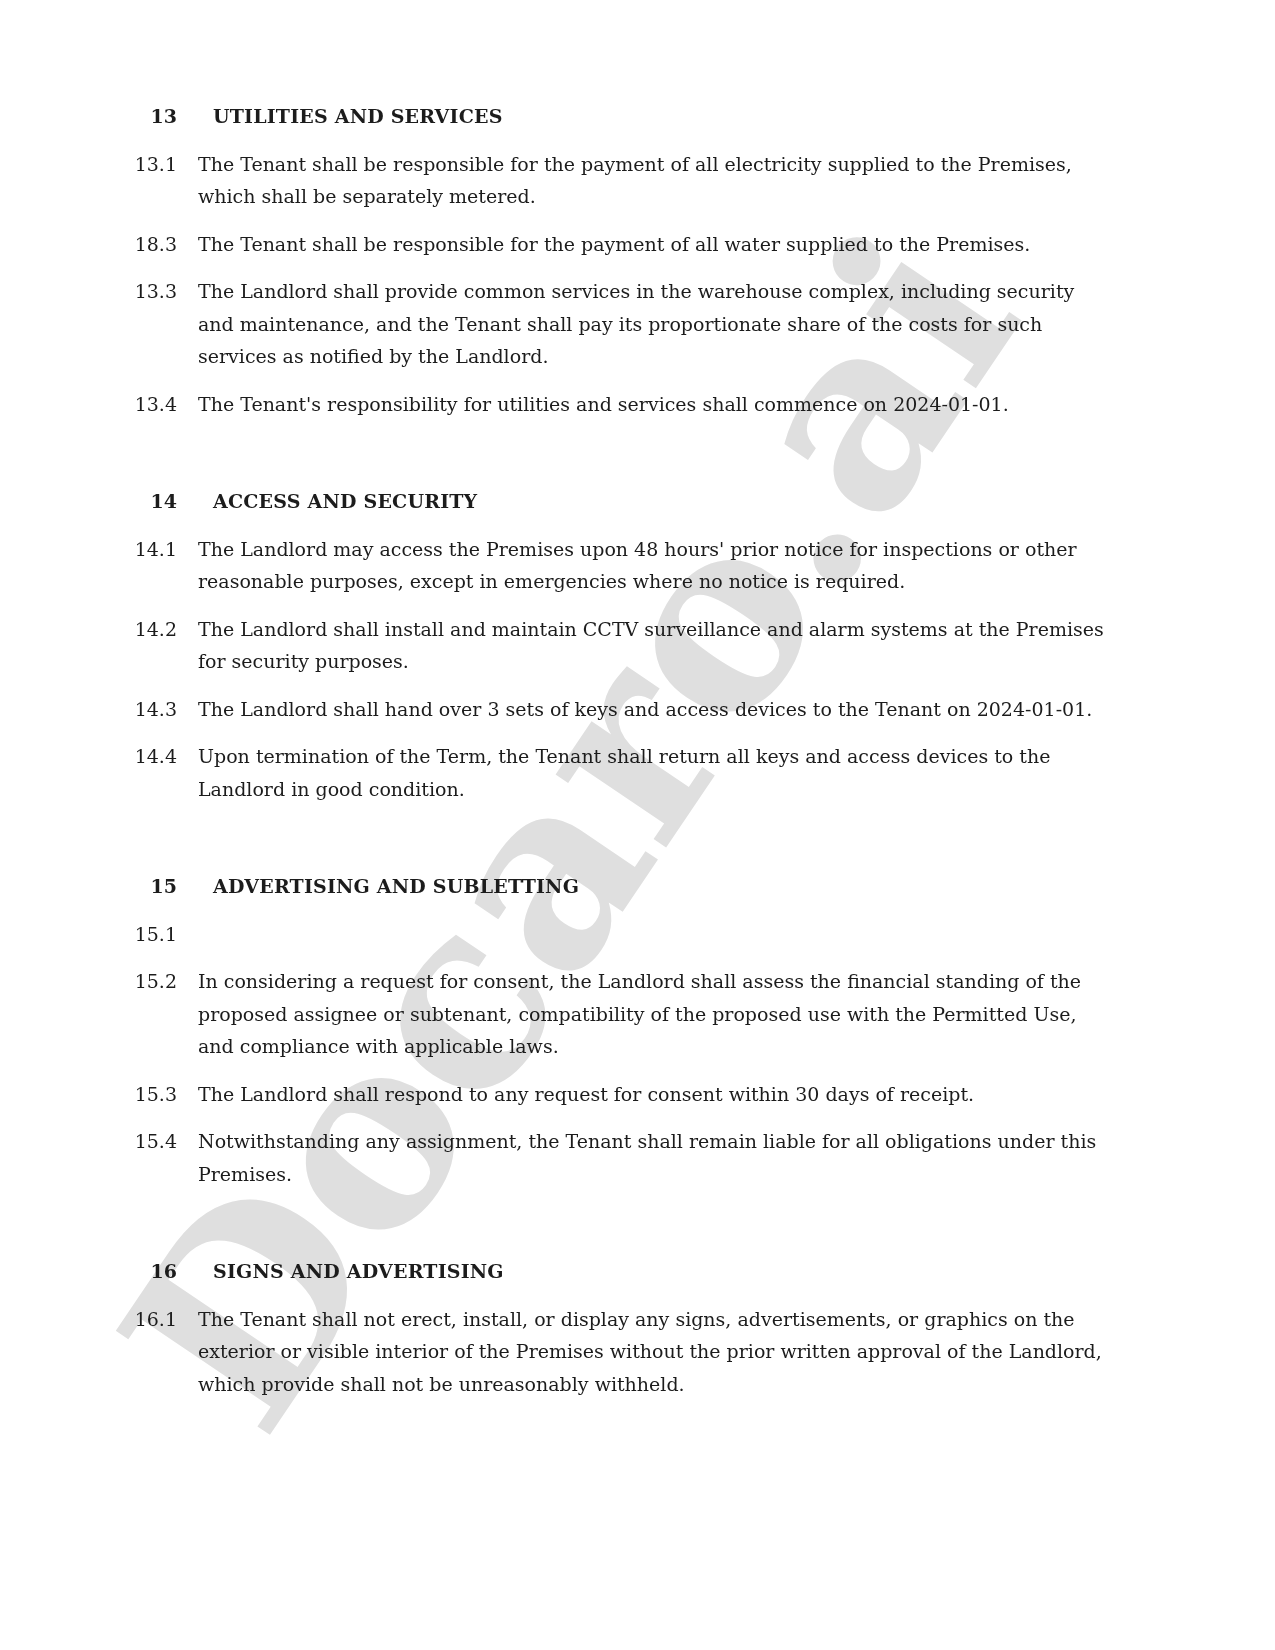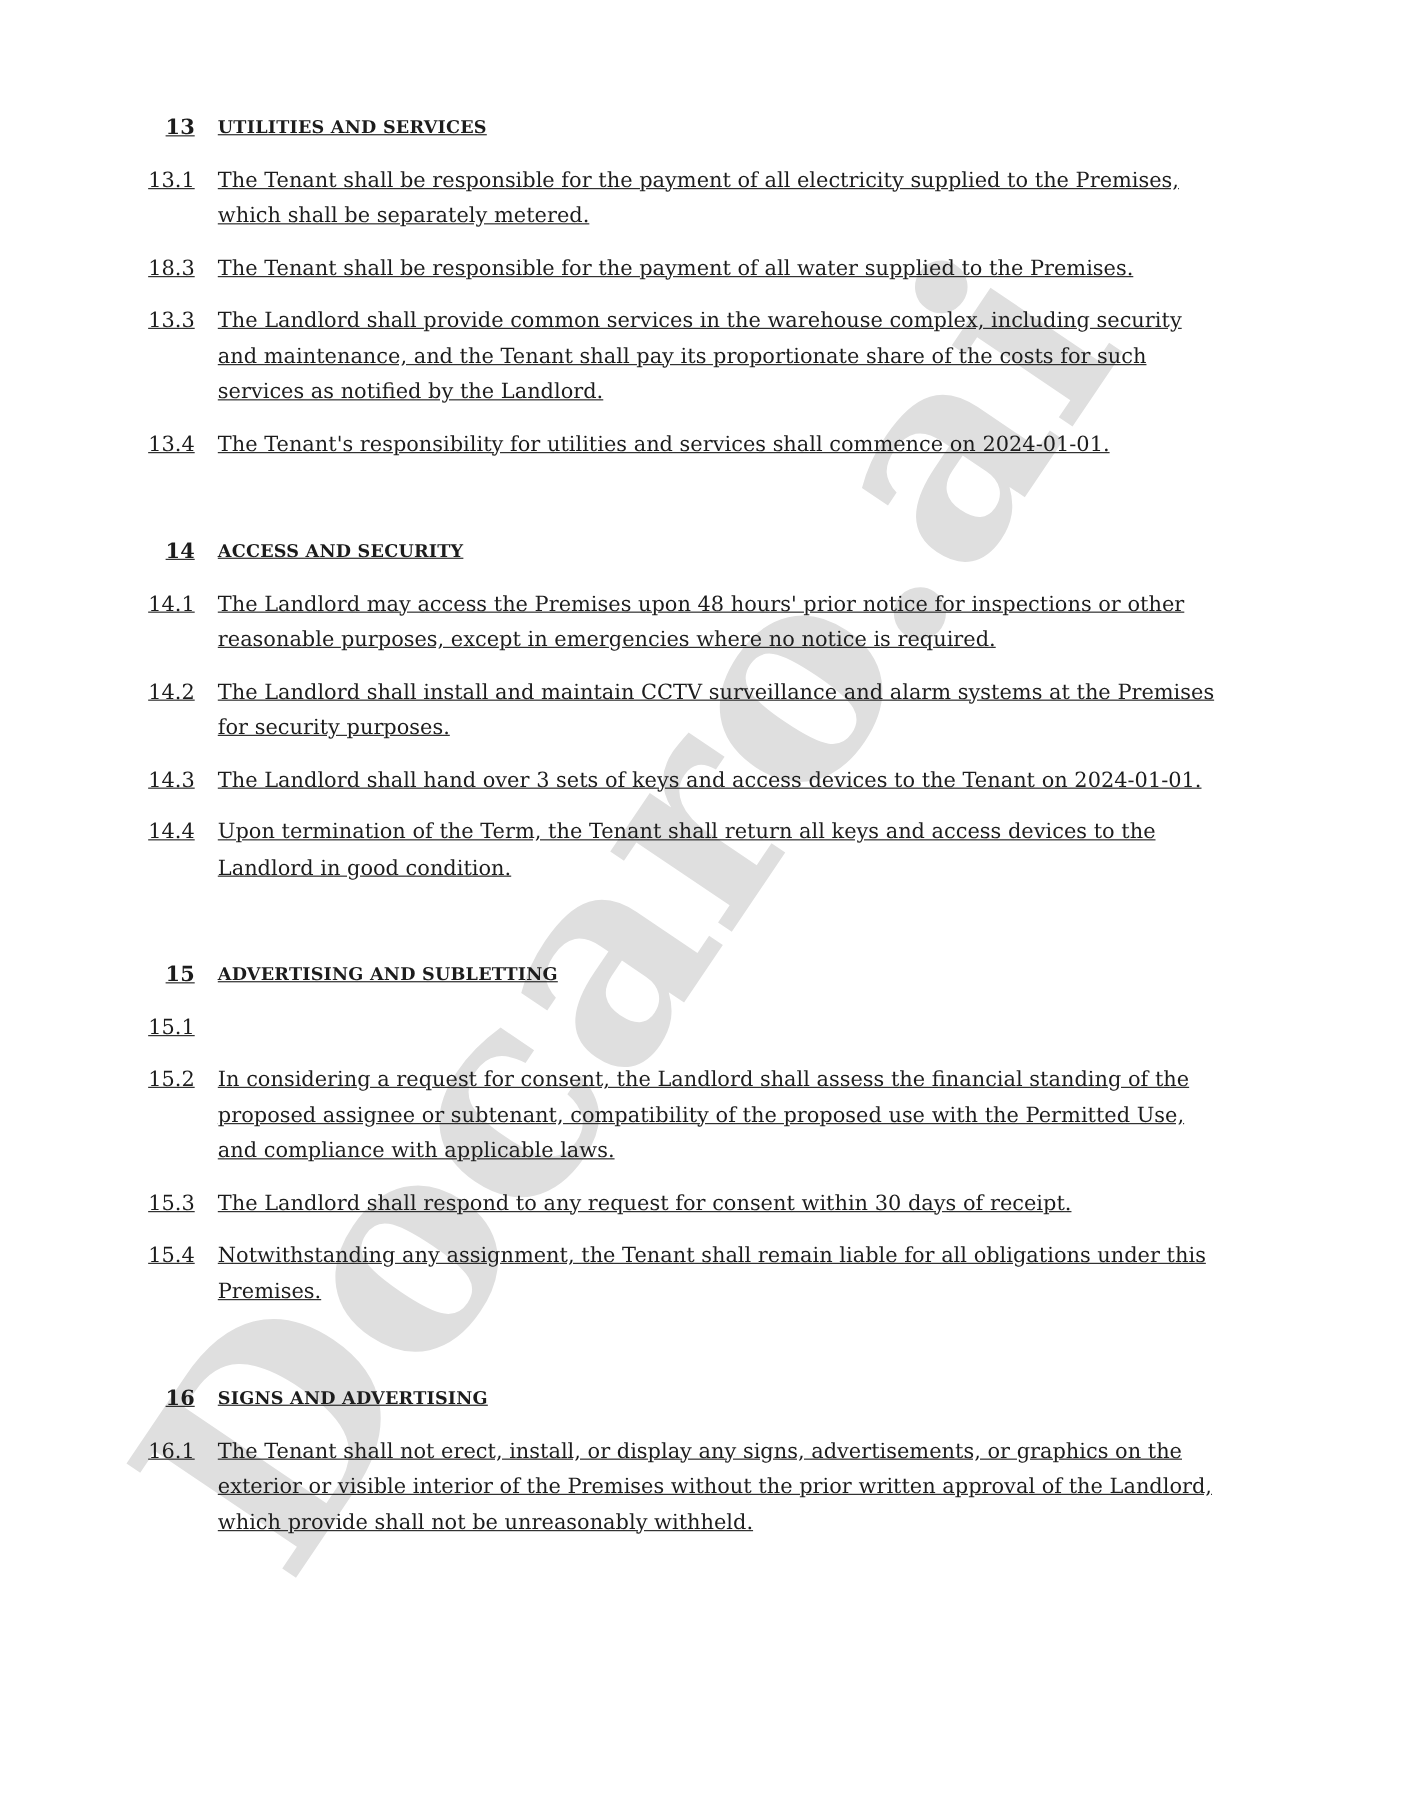--- a/index.html
+++ b/index.html
@@ -28,32 +28,32 @@
   }
   .content {
     position: relative;
     z-index: 1;
     padding: 100px 131px 0 131px;
     font-size: 19px;
     line-height: 32.5px;
   }
   .section { margin-top: 65px; }
   .section:first-child { margin-top: 0; }
-  .row { display: flex; align-items: flex-start; text-decoration: underline; }
+  .row { display: flex; align-items: flex-start; }
   .num {
     flex: 0 0 46px;
     text-align: right;
     white-space: nowrap;
   }
   .text-col { margin-left: 21px; }
   .heading-row { margin-bottom: 15px; }
   .heading-row .num { font-weight: bold; }
   .heading {
-    margin: 0 0 0 21px;
-    font-size: 16px;
+    margin: 0 0 0 36px;
+    font-size: 19px;
     line-height: 32.5px;
     font-weight: bold;
     letter-spacing: 0.2px;
   }
   .clause { margin-bottom: 15px; }
   .line { white-space: nowrap; }
 </style>
 </head>
 <body>
 

